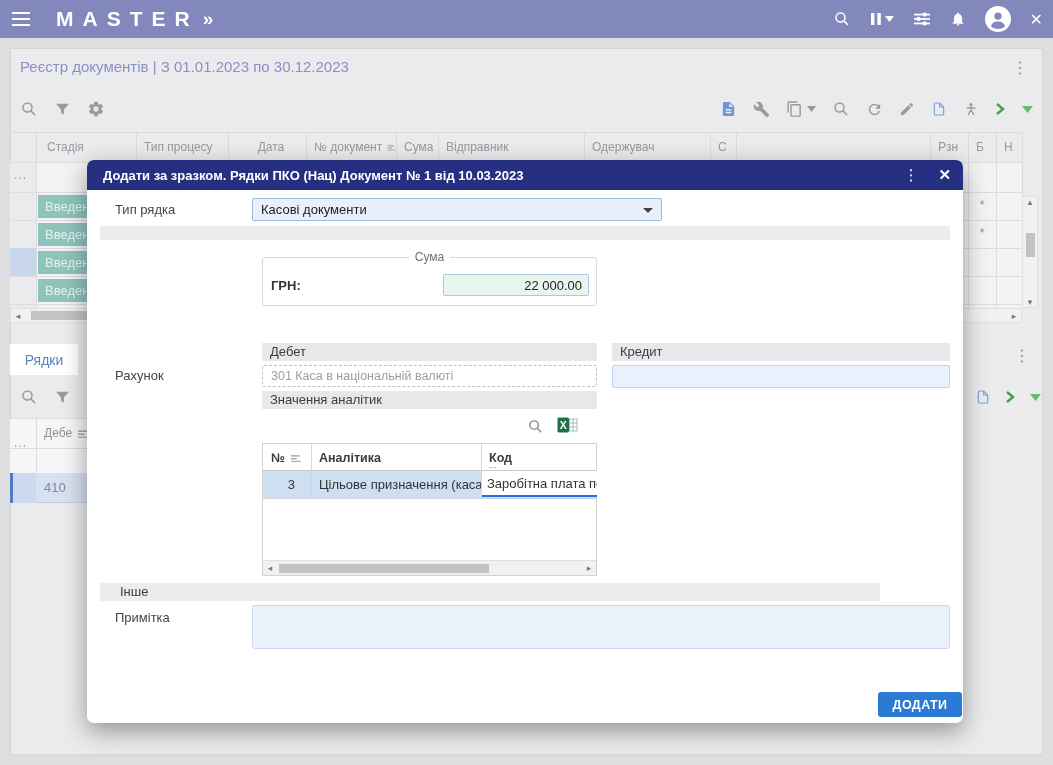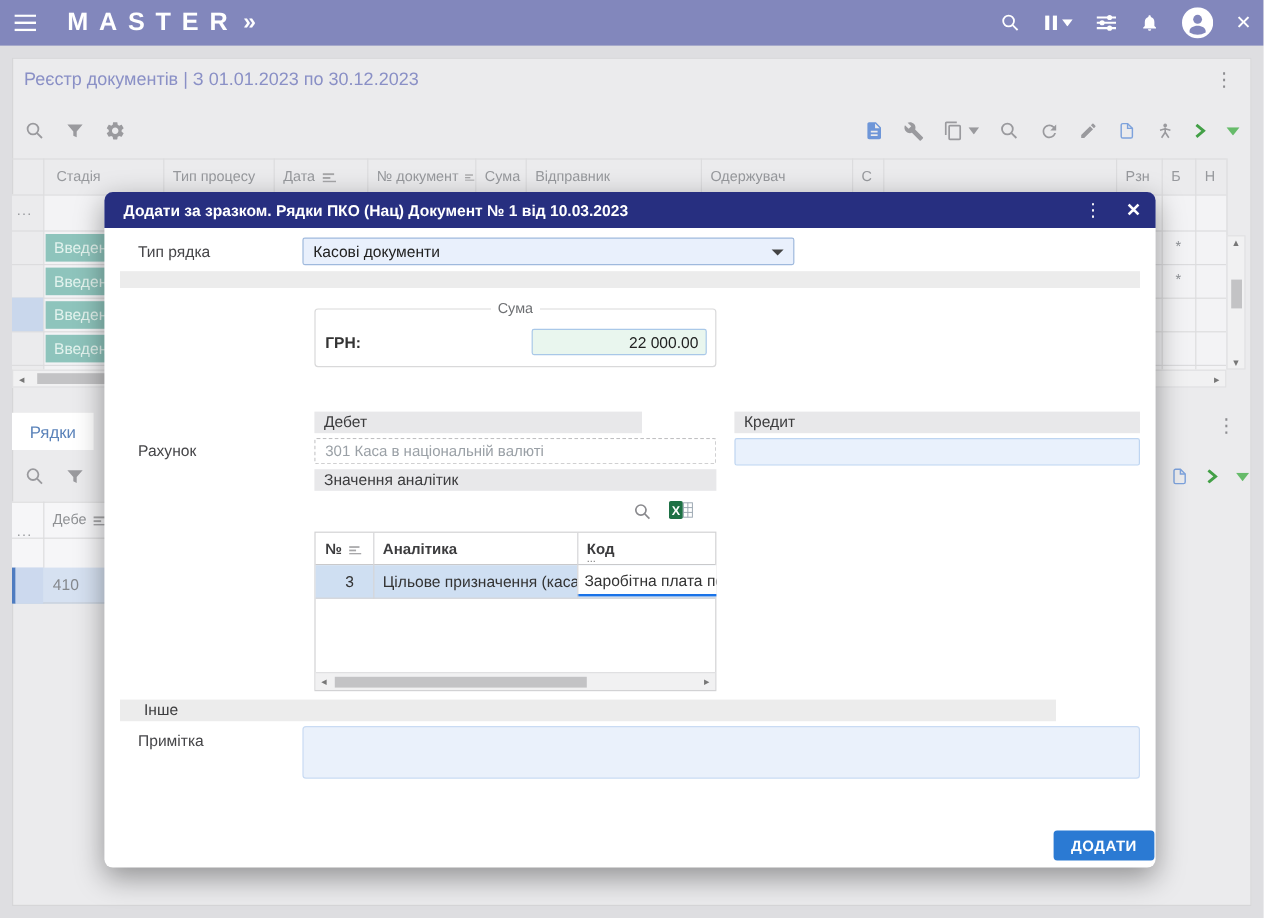--- a/index.html
+++ b/index.html
@@ -226,21 +226,21 @@
 
   <div class="abs rows-bg"></div>
   <div class="abs selcol"></div>
 
   <div class="hcell" style="left:39px;width:100px;">
       <span>Стадія</span>
     </div>
   <div class="hcell" style="left:136px;width:92px;">
       <span>Тип процесу</span>
     </div>
-  <div class="hcell" style="left:228px;width:78px;">
+  <div class="hcell" style="left:228px;width:78px;flex-direction:column;">
       <span>Дата</span>
       <svg width="13" height="11" viewBox="0 0 16 14" fill="#a6a6a8">
         <rect x="1" y="3" width="12" height="2"></rect>
         <rect x="1" y="7" width="8" height="2"></rect>
         <rect x="1" y="11" width="14" height="1.5"></rect>
       </svg>
     </div>
   <div class="hcell" style="left:306px;width:90px;justify-content:flex-end;">
       <span>№ документ</span>
       <svg width="13" height="11" viewBox="0 0 16 14" fill="#a6a6a8">
@@ -383,21 +383,21 @@
     </div>
 
     <div class="sepbar" style="top:66px;"></div>
 
     <fieldset class="sumbox">
       <legend>Сума</legend>
       <span class="grn-label">ГРН:</span>
       <input class="grn-input" value="22 000.00" style="">
     </fieldset>
 
-    <div class="sechdr" style="left:175px; top:183px; width:273px;">Дебет</div>
+    <div class="sechdr" style="left:175px; top:183px; width:335px;">Дебет</div>
     <div class="sechdr" style="left:525px; top:183px; width:338px;">Кредит</div>
     <div class="mlabel" style="left:28px; top:208px;">Рахунок</div>
     <div class="debit-field">301 Каса в національній валюті</div>
     <input class="credit-field" value="" style="">
 
     <div class="sechdr" style="left:175px; top:231px; width:335px;">Значення аналітик</div>
 
     <span class="ic abs" style="left:440px; top:258px; position:absolute;">
         <svg width="17" height="17" viewBox="0 0 24 24" fill="none" stroke="#8a8a8e" stroke-width="2">
           <circle cx="10" cy="10" r="6"></circle>

